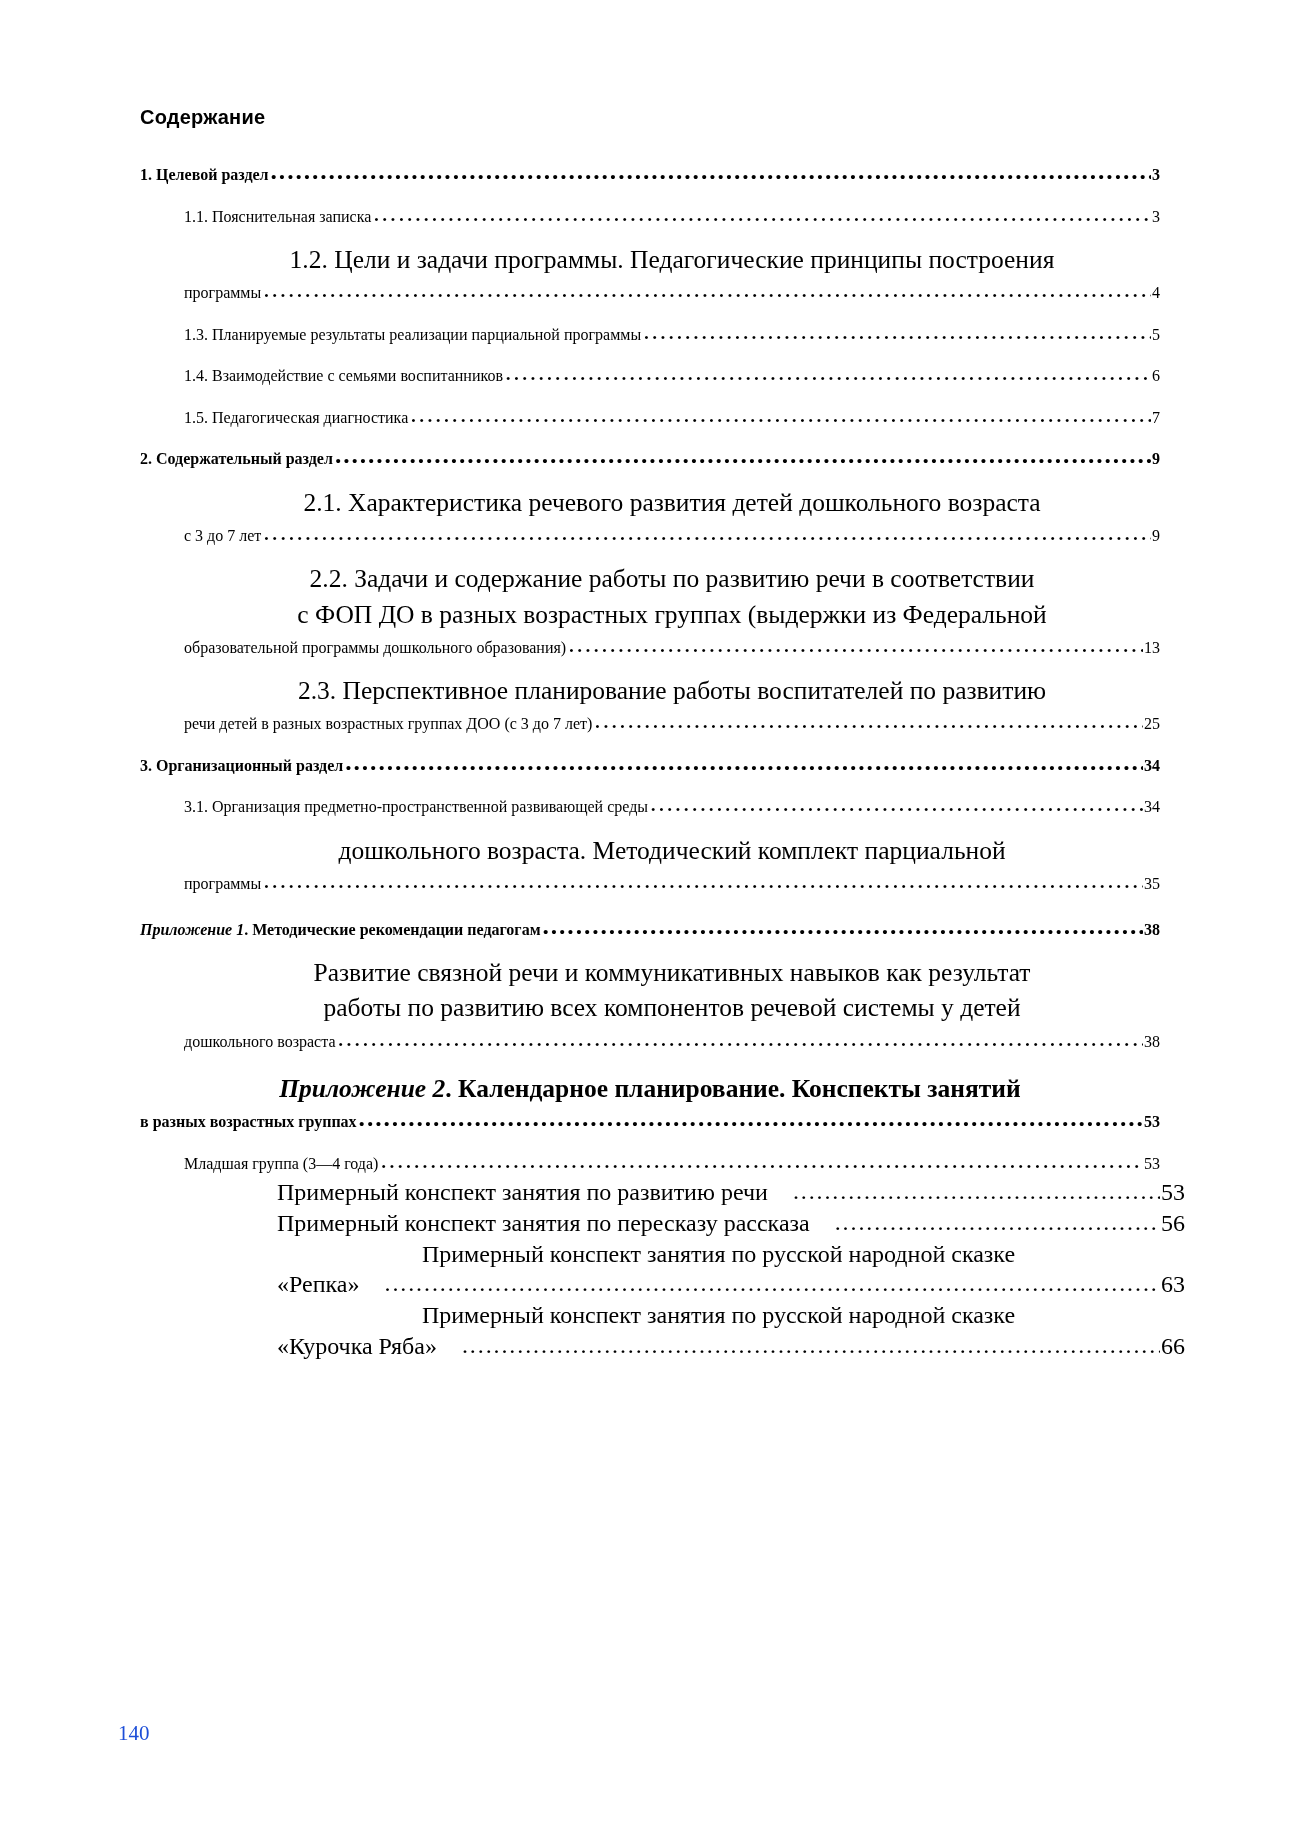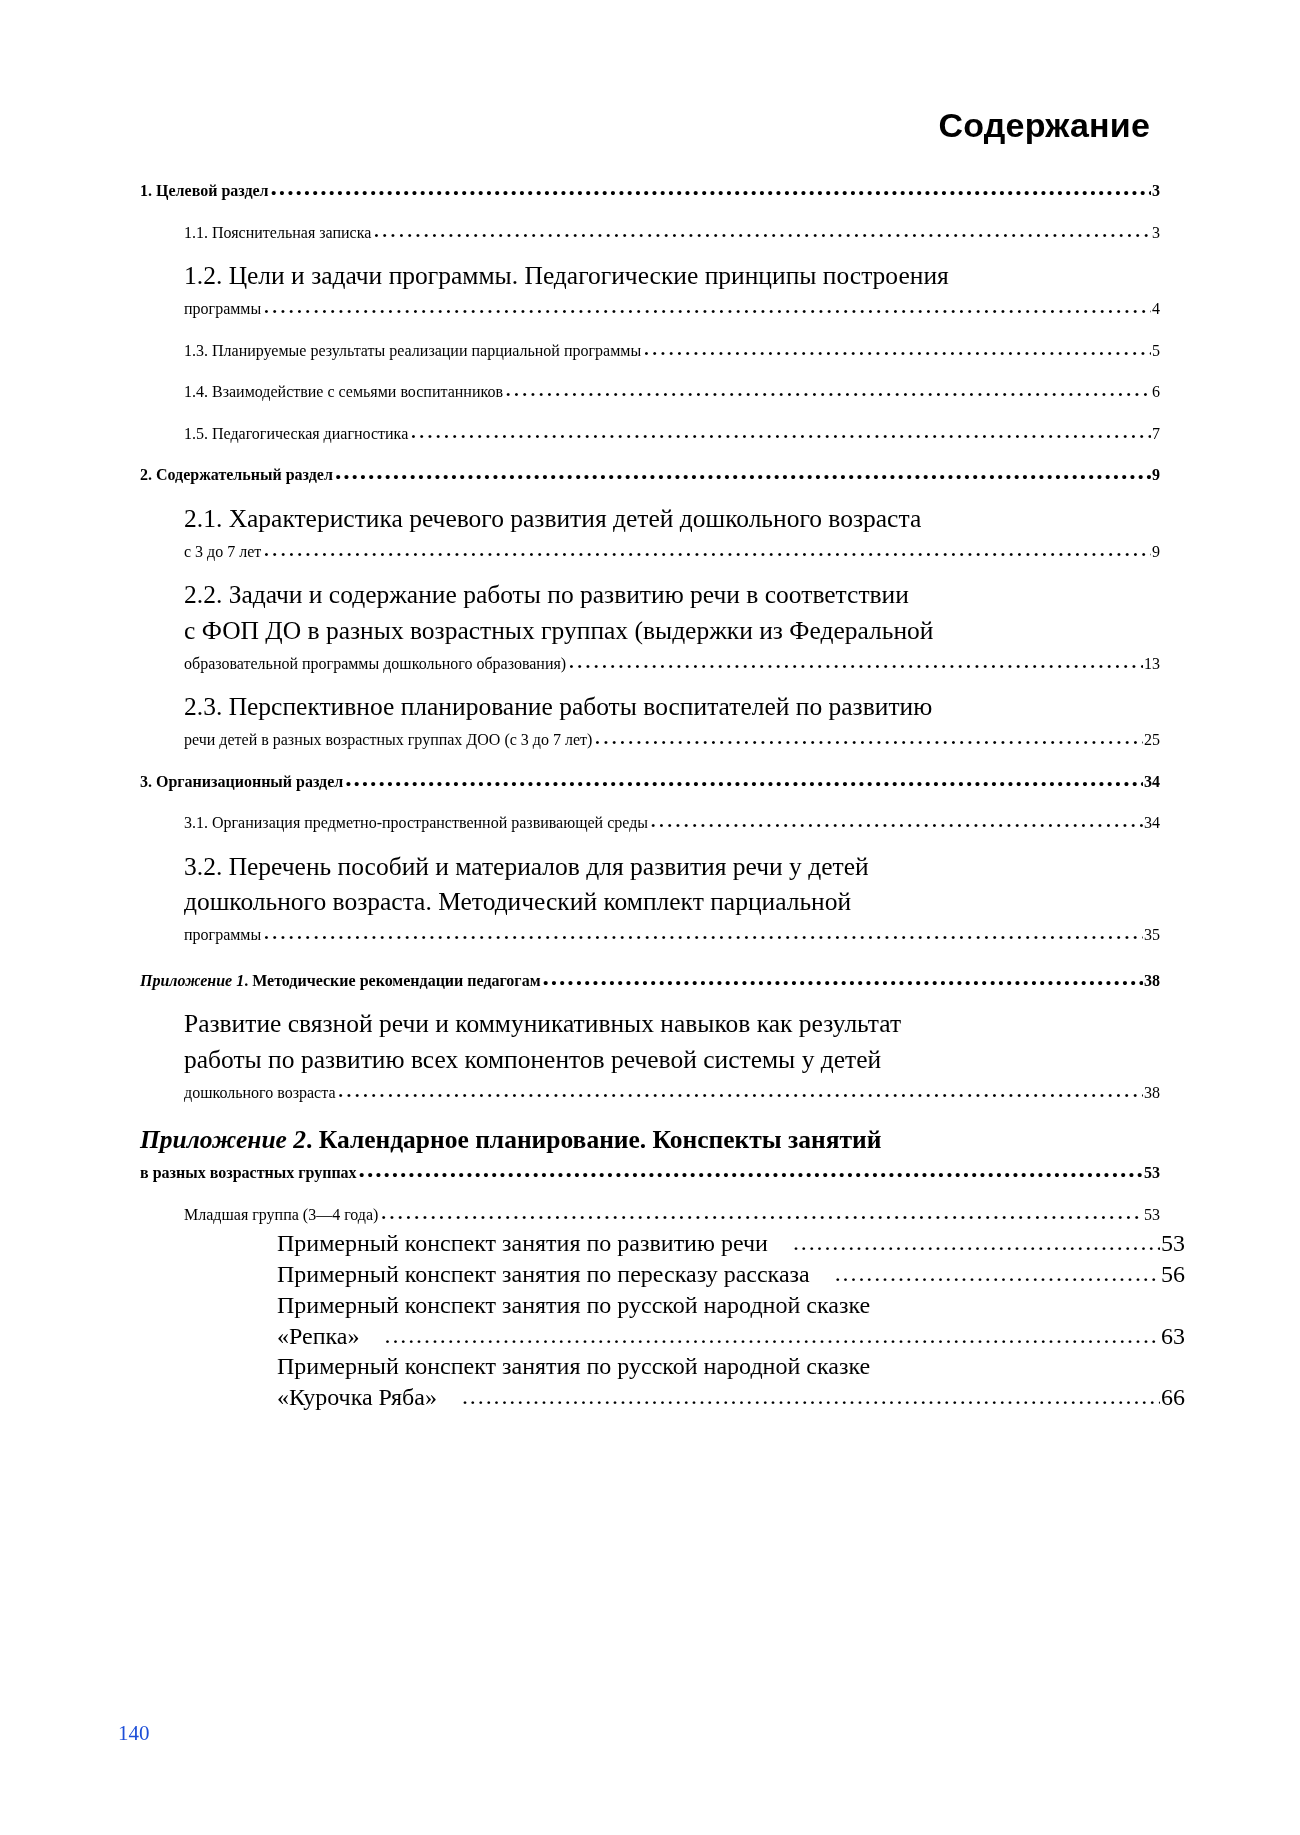--- a/index.html
+++ b/index.html
@@ -20,22 +20,22 @@
   .content {
     position: absolute;
     left: 140px;
     top: 106px;
     width: 1020px;
   }
 
   .toc-title {
     font-family: "Liberation Sans", "DejaVu Sans", sans-serif;
     font-weight: bold;
-    font-size: 34px;
-    text-align: right;
+    font-size: 20px;
+    text-align: left;
     letter-spacing: 0.2px;
     margin: 0 0 30px 0;
     padding-right: 10px;
   }
   .rowline {
     display: flex;
     align-items: baseline;
     width: 100%;
   }
   .lbl {
@@ -56,21 +56,21 @@
     content: "......................................................................................................................................";
   }
   .pg {
     white-space: nowrap;
     flex: 0 0 auto;
     text-align: right;
   }
 
   
   .wrap { margin-bottom: 4px; }
-  .wrap .ln { font-size: 25.5px; line-height: 1.38; }
+  .wrap .ln { font-size: 25.5px; line-height: 1.38; text-align: center; }
 
   
   .lvl1 { margin-left: 0px;  font-weight: bold; }
   .lvl2 { margin-left: 44px; }
   .lvl3 { margin-left: 112px; font-size: 24px; }
   .lvl3 .rowline, .lvl3 .ln, .lvl3 .leader { font-size: 24px; margin-left: 25px; }
 
   .app-head { font-weight: bold; }
   .app-head .it {
     font-style: italic;
@@ -208,21 +208,20 @@
     <div class="wrap lvl2">
       <div class="rowline">
         <span class="lbl">3.1. Организация предметно-пространственной развивающей среды</span>
         <span class="leader"></span>
         <span class="pg">34</span>
       </div>
     </div>
     <div class="gap-sm"></div>
 
     <div class="wrap lvl2">
-      <div class="ln">3.2. Перечень пособий и материалов для развития речи у детей</div>
       <div class="ln">дошкольного возраста. Методический комплект парциальной</div>
       <div class="rowline">
         <span class="lbl">программы</span>
         <span class="leader"></span>
         <span class="pg">35</span>
       </div>
     </div>
     <div class="gap-md"></div>
 
     <div class="wrap lvl1 app-head">

